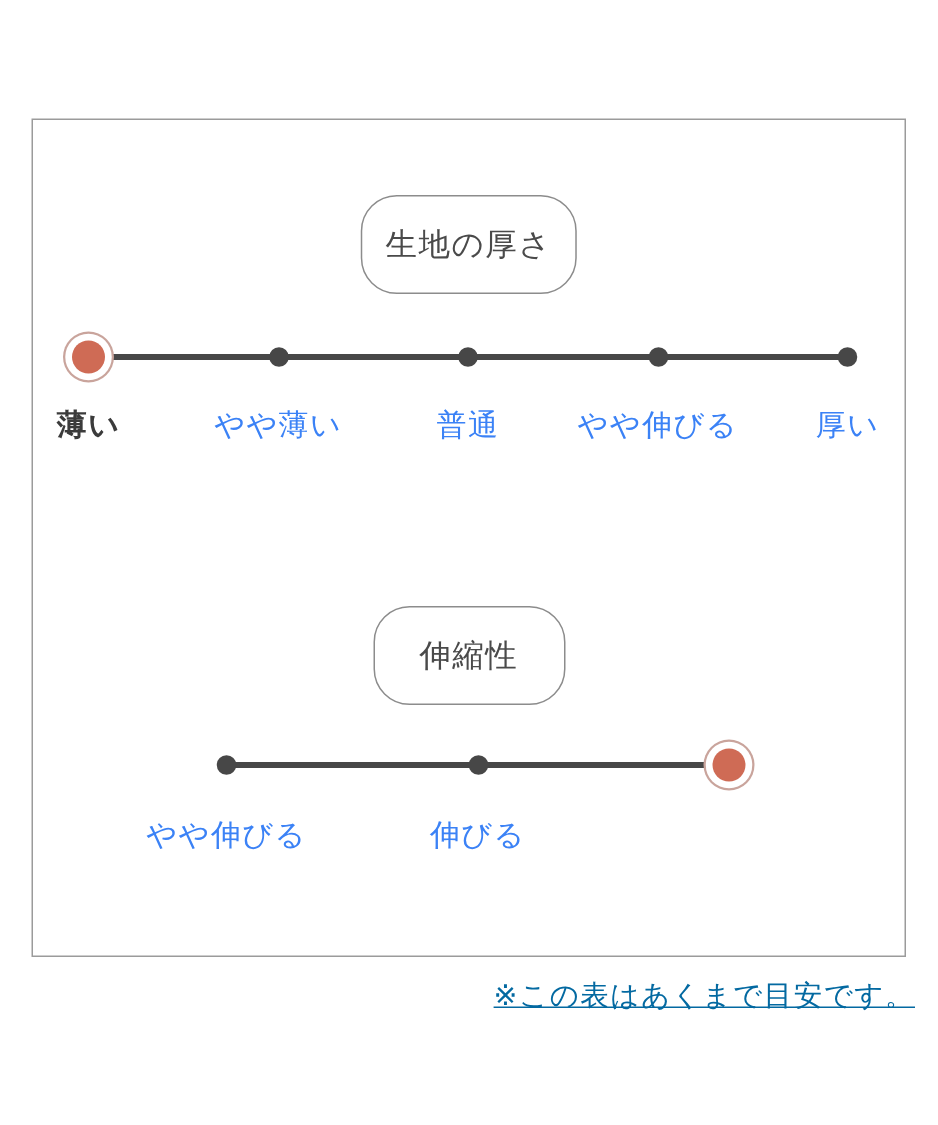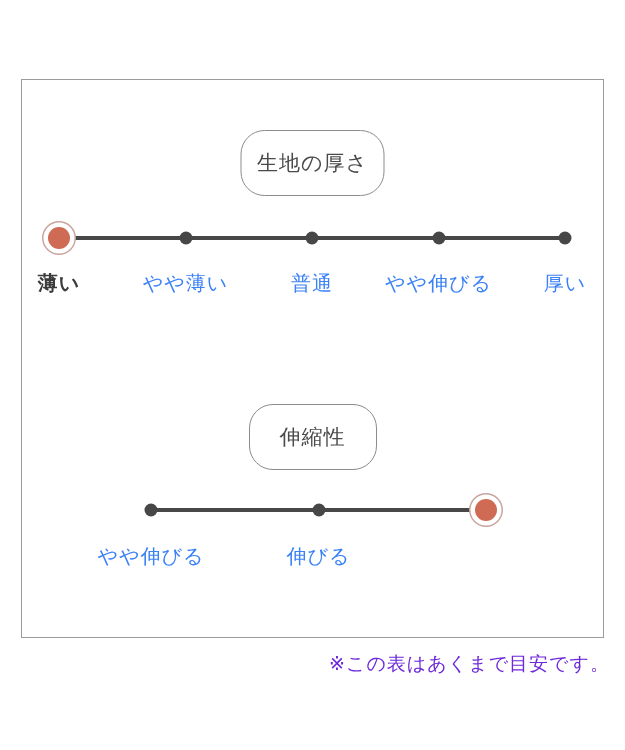--- a/index.html
+++ b/index.html
@@ -80,23 +80,24 @@
   .scale-label.selected {
     font-weight: bold;
     color: #3b3b3b;
   }
 
   .footnote {
     position: absolute;
     top: 651px;
     right: 15px;
     font-size: 19px;
-    color: #6d28d9;
+    color: #0369a1;
     letter-spacing: 1px;
     white-space: nowrap;
+    text-decoration: underline;
   }
 </style>
 </head>
 <body>
 
 <div class="panel">
 
   <div class="pill pill-thickness">
     <span>生地の厚さ</span>
   </div>

